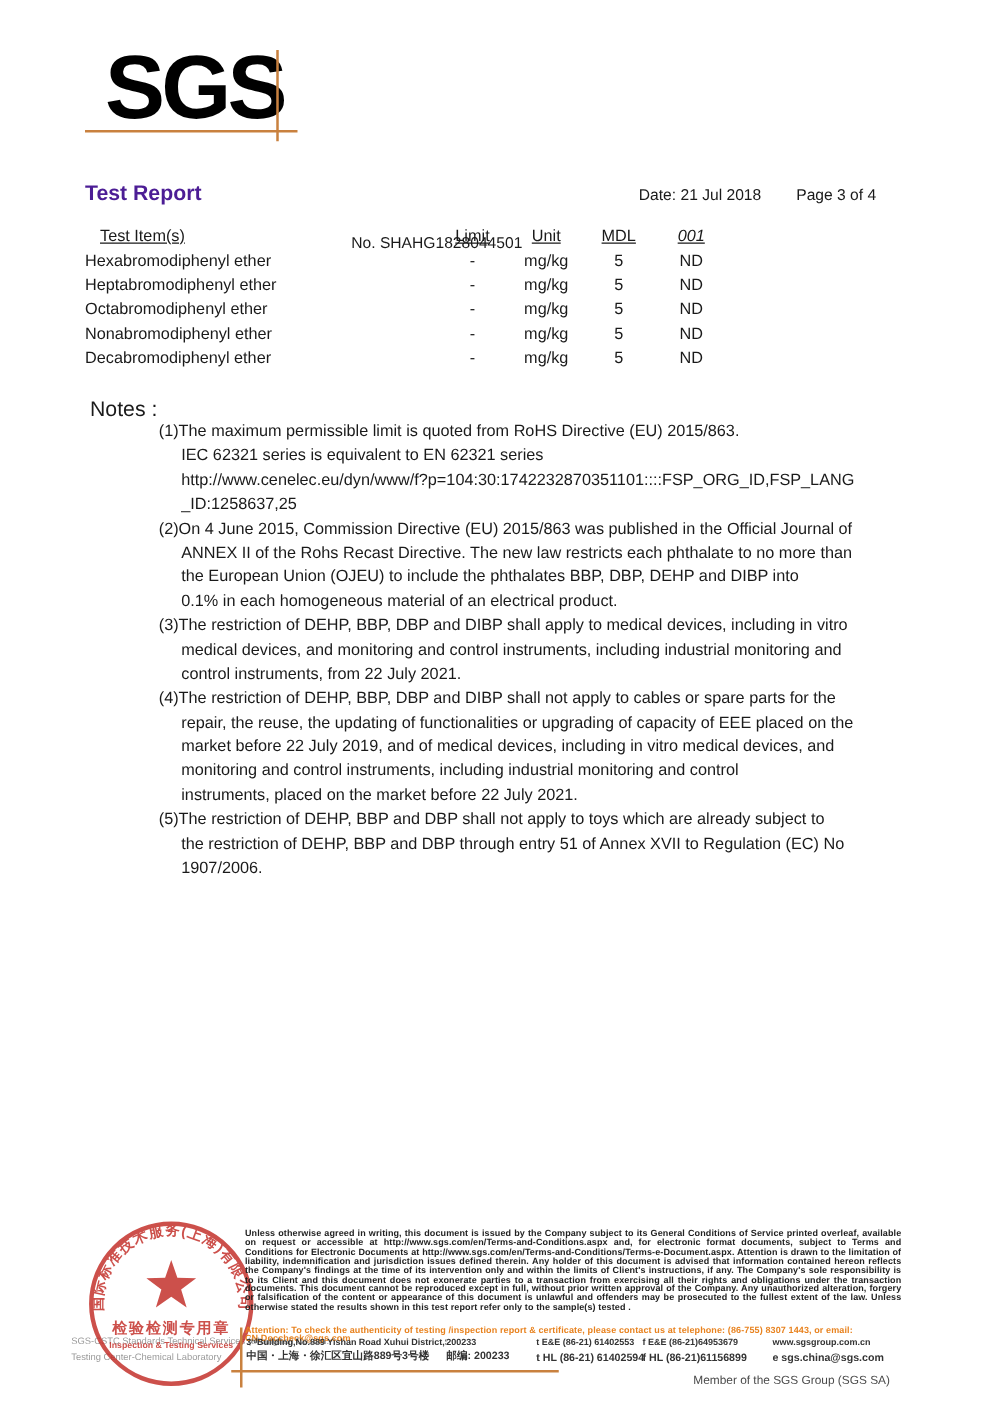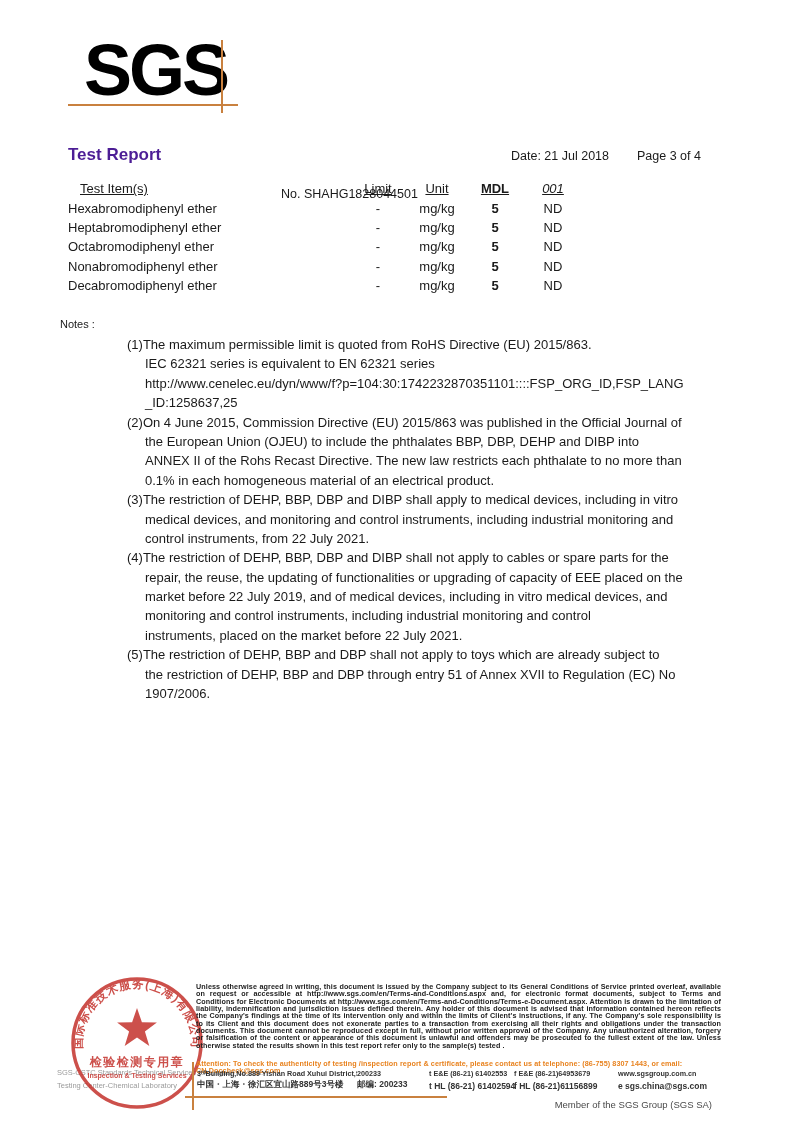--- a/index.html
+++ b/index.html
@@ -23,28 +23,28 @@
   .rpt-no    { position:absolute; left:281px; top:149px; font-size:12.5px;margin-top:38px; }
   .rpt-date  { position:absolute; left:511px; top:149px; font-size:12.5px; }
   .rpt-page  { position:absolute; left:637px; top:149px; font-size:12.5px; }
 
   
   .tbl { position:absolute; left:68px; top:179px; width:560px; font-size:13px; }
   .tbl-row { display:flex; height:19.4px; align-items:center; }
   .c-item { width:280px; text-align:left; }
   .c-limit { width:60px; text-align:center; }
   .c-unit { width:58px; text-align:center; }
-  .c-mdl { width:58px; text-align:center;font-weight:bold; }
+  .c-mdl { width:58px; text-align:center; }
   .c-val { width:58px; text-align:center; }
   .tbl-head .c-item { padding-left:12px; }
   .tbl-head span { text-decoration:underline; }
   .tbl-head .c-val span { font-style:italic; }
 
   
-  .notes-label { position:absolute; left:60px; top:318px; font-size:11px; }
+  .notes-label { position:absolute; left:72px; top:318px; font-size:17px; }
   .notes { position:absolute; left:127px; top:335px; width:600px; font-size:13px; }
   .note-line { height:19.4px; line-height:19.4px; white-space:nowrap; }
   .note-line.cont { margin-left:18px; }
 
   
   .company-l1 { position:absolute; left:57px; top:1068px; font-size:7.5px; color:#9b9b9b; white-space:nowrap; }
   .company-l2 { position:absolute; left:57px; top:1081px; font-size:7.5px; color:#9b9b9b; white-space:nowrap; }
   .stamp { position:absolute; left:66px; top:972px; width:142px; height:142px; opacity:.82; }
 
   .legal { position:absolute; left:196px; top:983px; width:525px; }
@@ -127,22 +127,22 @@
     </div>
   </div>
 
   <div class="notes-label">Notes :</div>
   <div class="notes">
     <div class="note-line">(1)The maximum permissible limit is quoted from RoHS Directive (EU) 2015/863.</div>
     <div class="note-line cont">IEC 62321 series is equivalent to EN 62321 series</div>
     <div class="note-line cont">http://www.cenelec.eu/dyn/www/f?p=104:30:1742232870351101::::FSP_ORG_ID,FSP_LANG</div>
     <div class="note-line cont">_ID:1258637,25</div>
     <div class="note-line">(2)On 4 June 2015, Commission Directive (EU) 2015/863 was published in the Official Journal of</div>
+    <div class="note-line cont">ANNEX II of the Rohs Recast Directive. The new law restricts each phthalate to no more than</div>
     <div class="note-line cont">the European Union (OJEU) to include the phthalates BBP, DBP, DEHP and DIBP into</div>
-    <div class="note-line cont">ANNEX II of the Rohs Recast Directive. The new law restricts each phthalate to no more than</div>
     <div class="note-line cont">0.1% in each homogeneous material of an electrical product.</div>
     <div class="note-line">(3)The restriction of DEHP, BBP, DBP and DIBP shall apply to medical devices, including in vitro</div>
     <div class="note-line cont">medical devices, and monitoring and control instruments, including industrial monitoring and</div>
     <div class="note-line cont">control instruments, from 22 July 2021.</div>
     <div class="note-line">(4)The restriction of DEHP, BBP, DBP and DIBP shall not apply to cables or spare parts for the</div>
     <div class="note-line cont">repair, the reuse, the updating of functionalities or upgrading of capacity of EEE placed on the</div>
     <div class="note-line cont">market before 22 July 2019, and of medical devices, including in vitro medical devices, and</div>
     <div class="note-line cont">monitoring and control instruments, including industrial monitoring and control</div>
     <div class="note-line cont">instruments, placed on the market before 22 July 2021.</div>
     <div class="note-line">(5)The restriction of DEHP, BBP and DBP shall not apply to toys which are already subject to</div>

